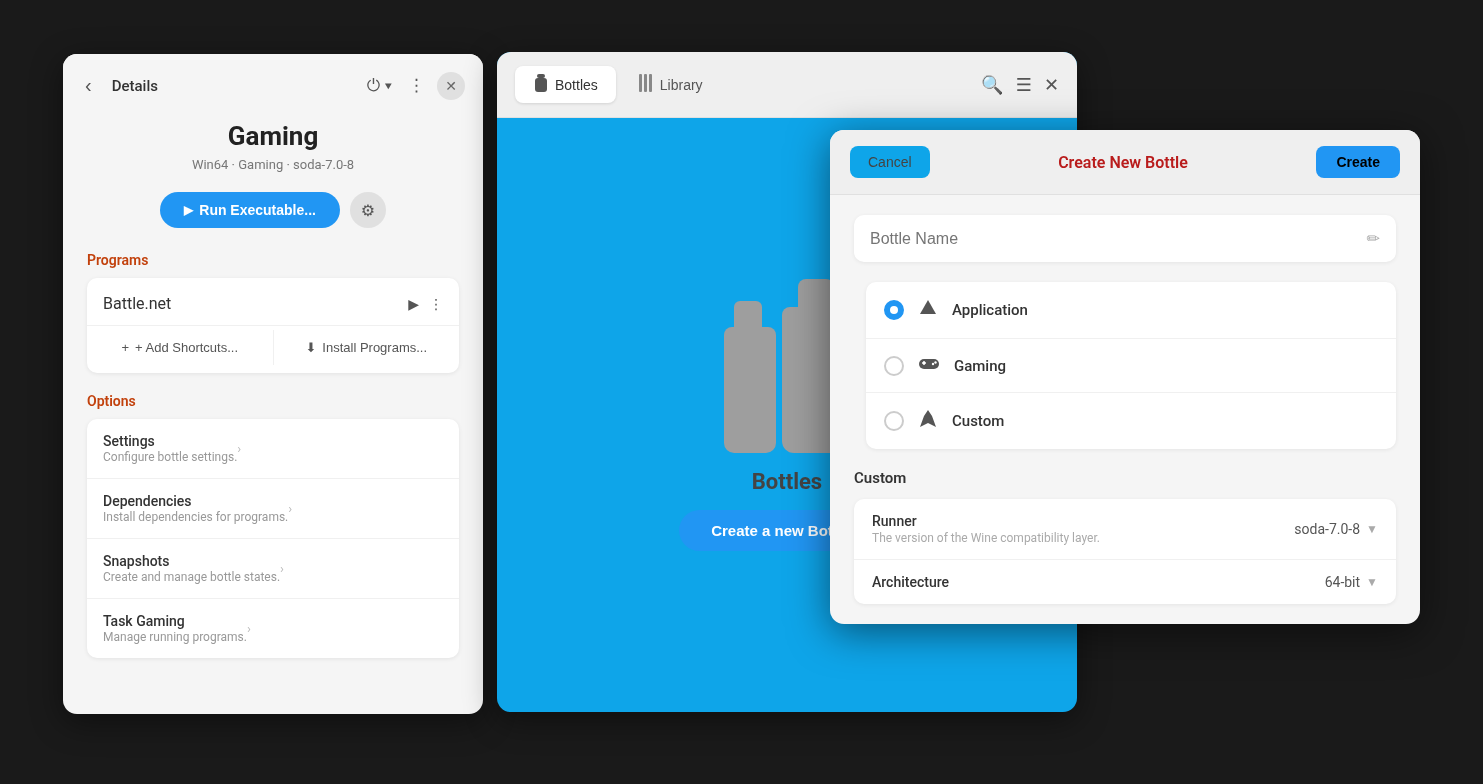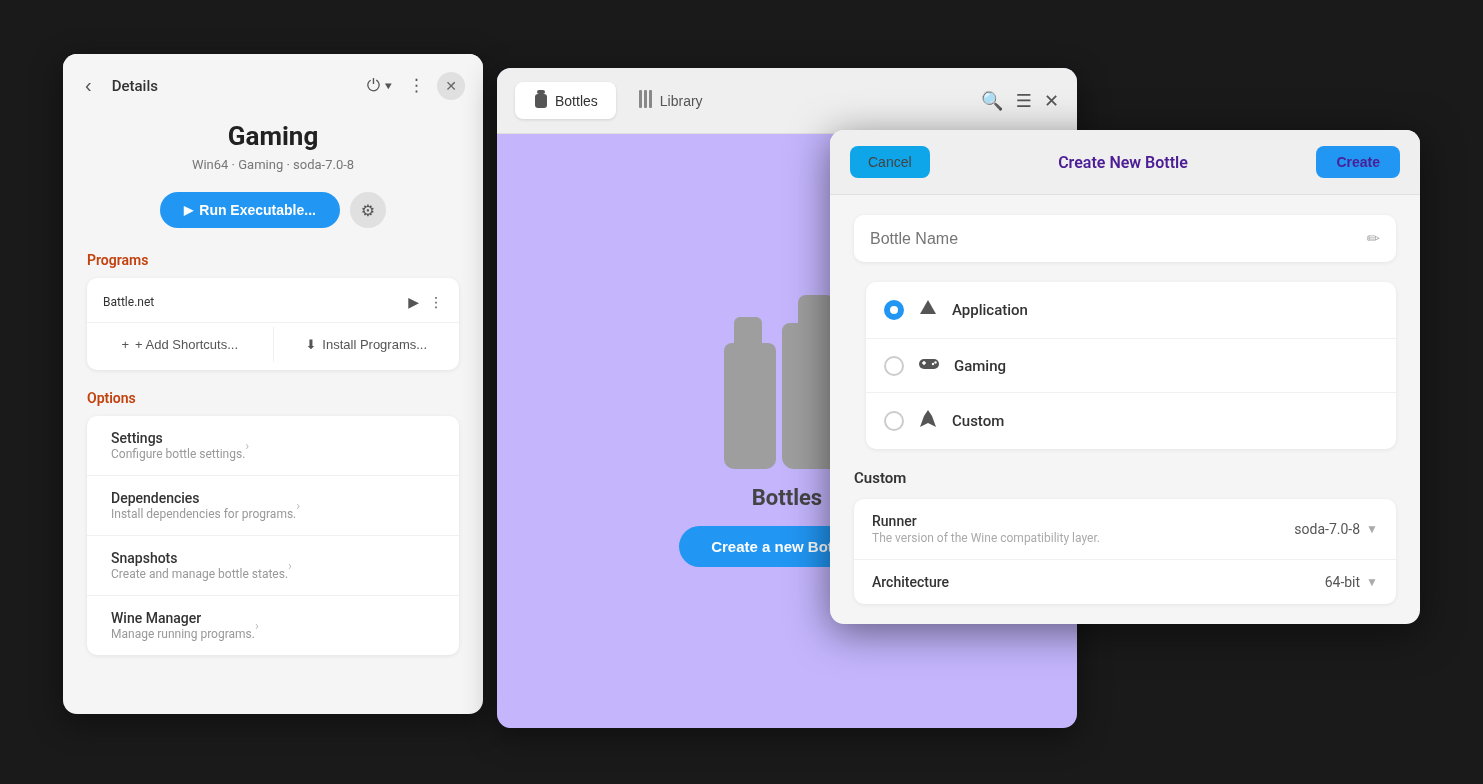--- a/index.html
+++ b/index.html
@@ -102,21 +102,21 @@
 
     .programs-card {
       background: white; border-radius: 10px; padding: 4px 0;
       margin-bottom: 20px;
       box-shadow: 0 1px 4px rgba(0,0,0,0.08);
     }
     .program-row {
       display: flex; align-items: center; justify-content: space-between;
       padding: 12px 16px;
     }
-    .program-name { font-size: 12px; color: #333; }
+    .program-name { font-size: 16px; color: #333; }
     .program-actions { display: flex; align-items: center; gap: 10px; }
     .prog-play-btn {
       background: none; border: none; cursor: pointer; color: #555; font-size: 14px;
     }
     .prog-menu-btn {
       background: none; border: none; cursor: pointer; color: #555; font-size: 14px;
     }
     .programs-card-footer {
       display: flex; border-top: 1px solid #f0f0f0;
       padding: 4px 0;
@@ -129,36 +129,36 @@
     }
     .footer-btn:first-child { border-right: 1px solid #f0f0f0; }
 
     .options-section { margin-bottom: 0; }
     .options-card {
       background: white; border-radius: 10px; overflow: hidden;
       box-shadow: 0 1px 4px rgba(0,0,0,0.08);
     }
     .option-row {
       display: flex; align-items: center; justify-content: flex-start;
-      padding: 14px 24px; border-bottom: 1px solid #f0f0f0;
+      padding: 14px 16px; border-bottom: 1px solid #f0f0f0;
       cursor: pointer;
     }
     .option-row:last-child { border-bottom: none; }
     .option-text .opt-title { font-size: 14px; color: #333; font-weight: 500; }
     .option-text .opt-desc { font-size: 12px; color: #999; margin-top: 1px; }
     .chevron { color: #bbb; font-size: 13px; }
 
     
     .bottles-panel {
       position: absolute;
       left: 497px;
-      top: 68px;
+      top: 52px;
       width: 580px;
       height: 660px;
-      background: #c4b5fd;
+      background: #0ea5e9;
       border-radius: 14px;
       box-shadow: 0 8px 32px rgba(0,0,0,0.45);
       overflow: hidden;
       display: flex;
       flex-direction: column;
     }
 
     .bottles-titlebar {
       display: flex;
       align-items: center;
@@ -233,24 +233,24 @@
       padding: 16px 20px;
       background: #efefef;
       border-bottom: 1px solid #e0e0e0;
     }
     .create-cancel-btn {
       background: #0ea5e9; border: none; border-radius: 8px;
       padding: 8px 18px; font-size: 14px; font-weight: 500;
       color: #444; cursor: pointer;
     }
     .create-title {
-      font-size: 16px; font-weight: 600; color: #4c1d95;
+      font-size: 16px; font-weight: 600; color: #b91c1c;
     }
     .create-btn {
-      background: #2196f3; color: #4c1d95; border: none; border-radius: 8px;
+      background: #2196f3; color: #000000; border: none; border-radius: 8px;
       padding: 8px 20px; font-size: 14px; font-weight: 600; cursor: pointer;
     }
 
     .create-body {
       padding: 20px 24px;
       overflow-y: auto;
     }
 
     .bottle-name-input-wrap {
       background: white; border-radius: 10px;
@@ -396,21 +396,21 @@
         </div>
         <div class="option-row">
           <div class="option-text">
             <div class="opt-title">Snapshots</div>
             <div class="opt-desc">Create and manage bottle states.</div>
           </div>
           <span class="chevron">›</span>
         </div>
         <div class="option-row">
           <div class="option-text">
-            <div class="opt-title">Wine Manager</div>
+            <div class="opt-title">Task Gaming</div>
             <div class="opt-desc">Manage running programs.</div>
           </div>
           <span class="chevron">›</span>
         </div>
       </div>
     </div>
   </div>
 </div>
 
 <div class="bottles-panel">

